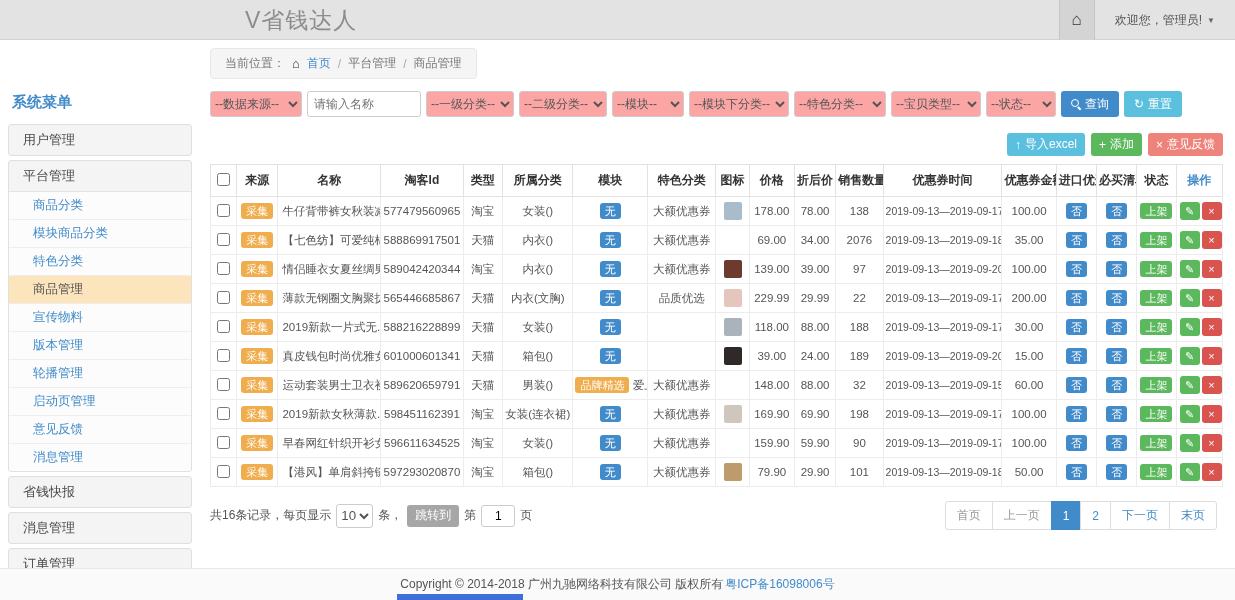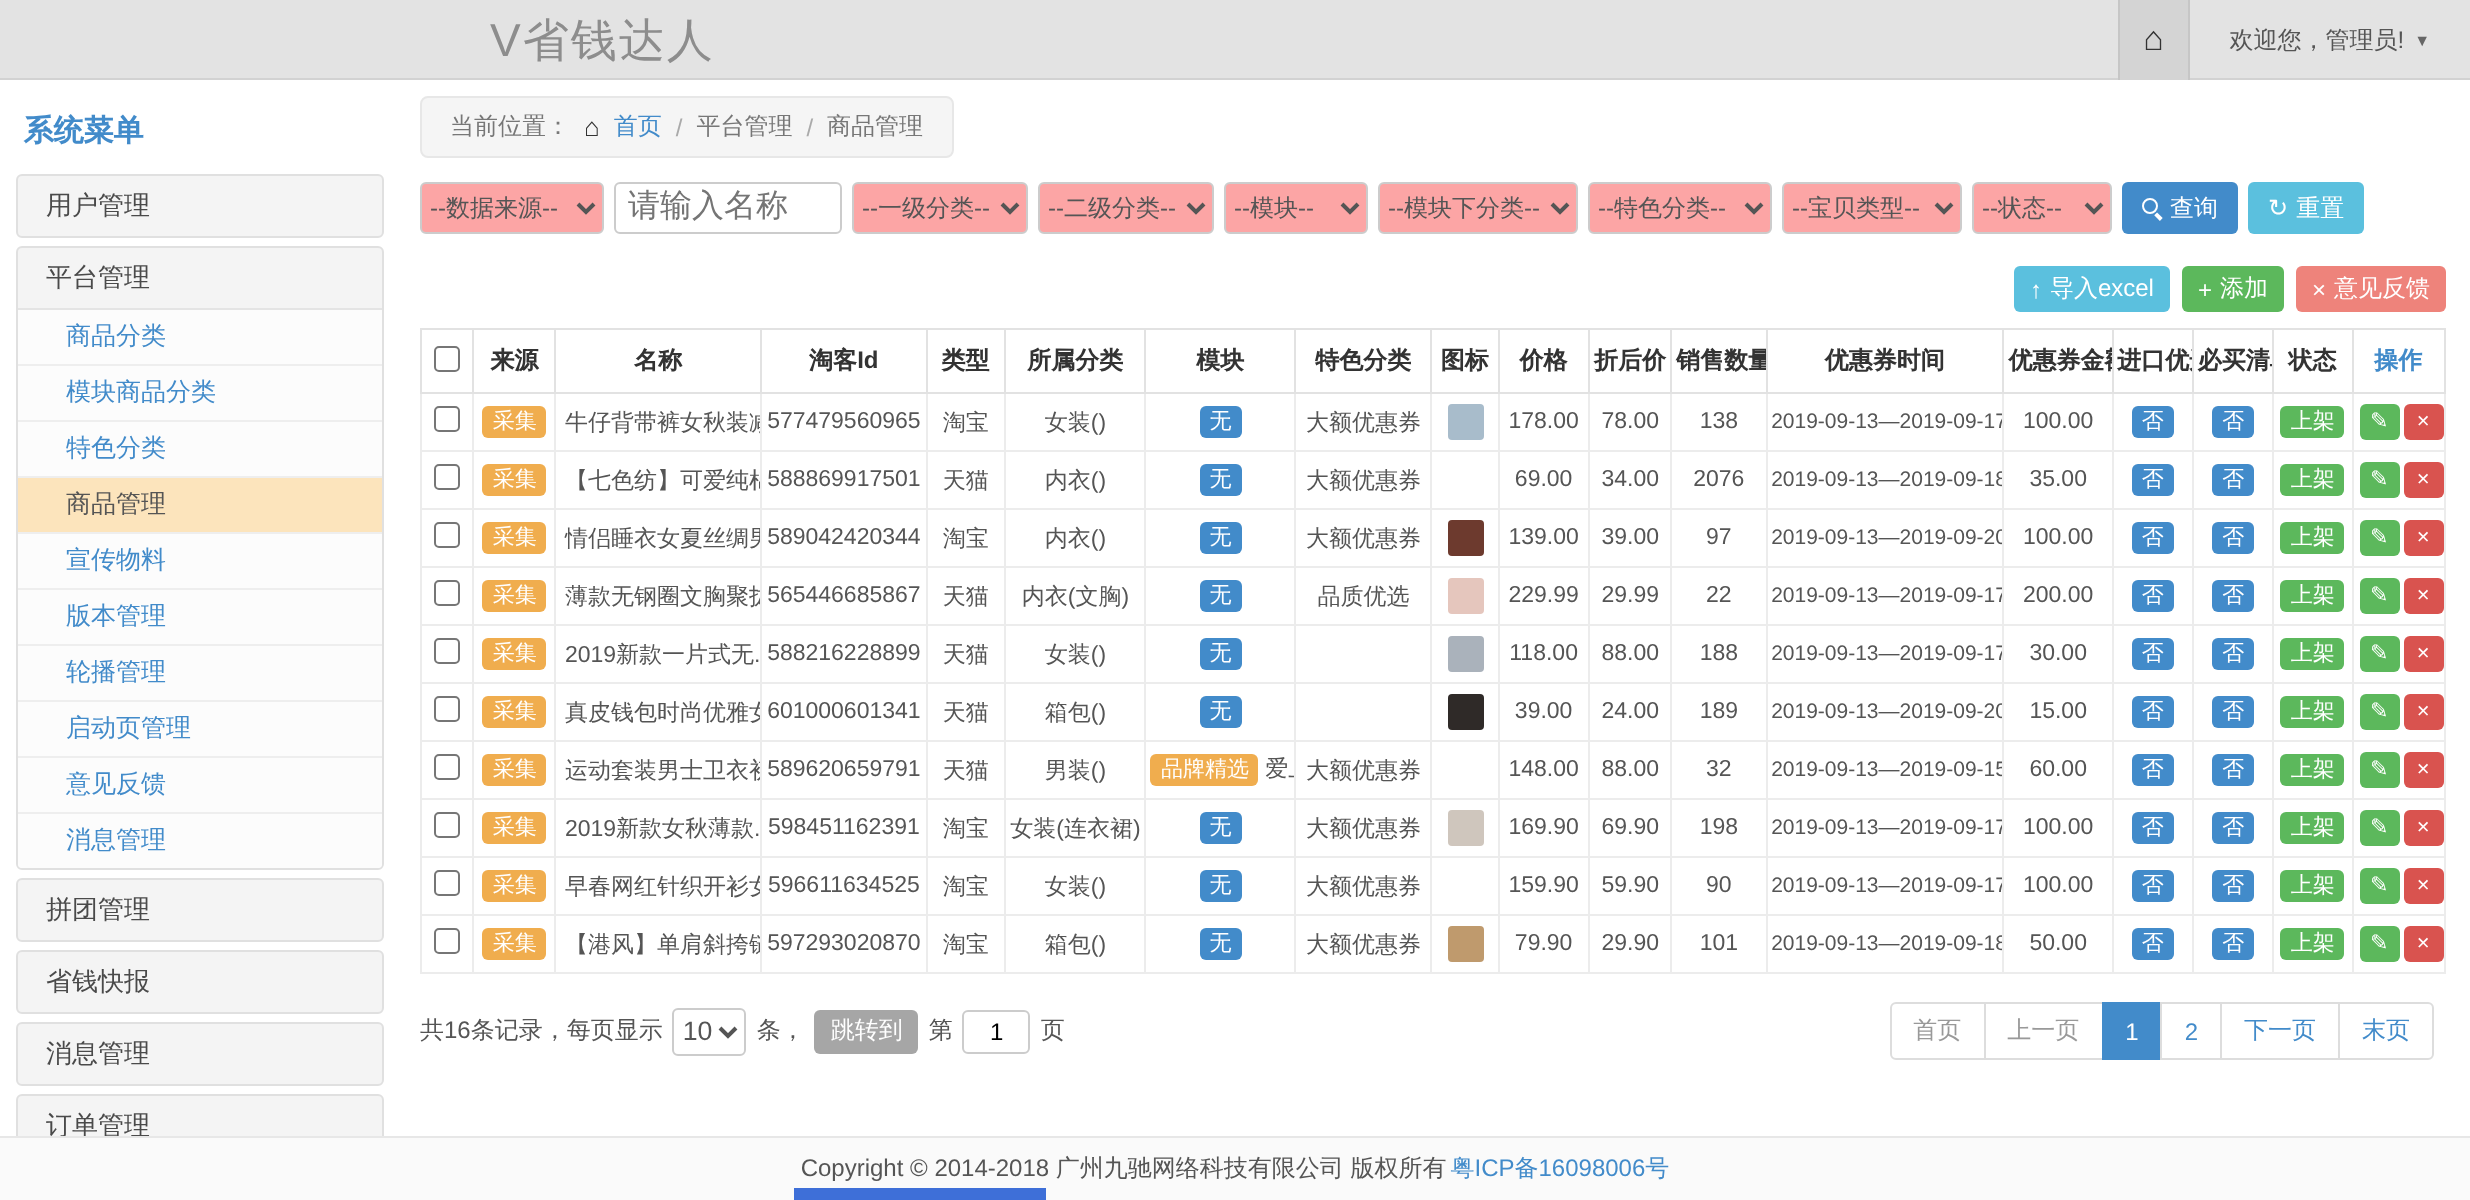--- a/index.html
+++ b/index.html
@@ -10,39 +10,39 @@
   .header{position:absolute;top:0;left:0;width:100%;height:40px;background:#e3e3e3;border-bottom:1px solid #d2d2d2;}
   .header-title{position:absolute;left:245px;top:0;line-height:40px;font-size:23px;color:#8d8d8d;letter-spacing:1px;}
   .header-right{position:absolute;right:0;top:0;height:40px;display:flex;align-items:center;}
   .home-btn{width:36px;height:40px;background:#d4d4d4;border-left:1px solid #c6c6c6;border-right:1px solid #c6c6c6;
     display:flex;align-items:center;justify-content:center;font-size:17px;color:#333;cursor:pointer;}
   .welcome{padding:0 20px;color:#555;display:flex;align-items:center;gap:5px;cursor:pointer;}
   .caret{font-size:8px;color:#666;}
 
   
   .sidebar{position:absolute;left:8px;top:48px;width:184px;height:520px;overflow:hidden;}
-  .sb-title{color:#428bca;font-size:15px;font-weight:bold;padding:8px 6px 12px 4px;}
+  .sb-title{color:#428bca;font-size:15px;font-weight:bold;padding:8px 6px 12px 4px;margin-top:37px;}
   .sb-panel{border:1px solid #e0e0e0;background:#f4f4f4;border-radius:3px;margin-bottom:4px;overflow:hidden;}
   .sb-top{padding:6px 14px;font-size:13px;color:#4a4a4a;cursor:pointer;}
   .sb-sub-wrap{border-top:1px solid #e4e4e4;background:#fcfcfc;}
   .sb-sub{padding:5px 14px 5px 24px;font-size:12.5px;color:#428bca;cursor:pointer;}
   .sb-sub + .sb-sub{border-top:1px solid #eeeeee;}
   .sb-sub.active{background:#fce4bc;color:#555;}
 
   
   .main{position:absolute;left:210px;top:48px;width:1013px;height:520px;overflow:hidden;}
   .breadcrumb{background:#f5f5f5;border:1px solid #e7e7e7;border-radius:4px;padding:6px 14px;
     display:inline-flex;align-items:center;gap:7px;color:#777;}
   .breadcrumb .bc-home-icon{color:#333;font-size:13px;}
   .breadcrumb .bc-link{color:#428bca;cursor:pointer;}
   .bc-sep{color:#aaa;}
 
   .filters{display:flex;align-items:center;gap:5px;margin-top:12px;}
   select.filter{height:26px;border:1px solid #ccc;border-radius:3px;font-size:12px;color:#555;background:#fca5a5;}
-  input.filter-input{height:26px;border:1px solid #ccc;border-radius:3px;font-size:16px;padding:0 6px;color:#555;}
+  input.filter-input{height:26px;border:1px solid #ccc;border-radius:3px;font-size:12px;padding:0 6px;color:#555;}
   .btn{height:26px;border:none;border-radius:3px;font-size:12px;color:#fff;padding:0 10px;
     display:inline-flex;align-items:center;gap:4px;cursor:pointer;white-space:nowrap;}
   .btn-primary{background:#428bca;}
   .btn-info{background:#5bc0de;}
   .btn-success{background:#5cb85c;}
   .btn-danger-light{background:#ee837b;}
   .icon-magnifier{display:inline-block;width:10px;height:10px;position:relative;}
   .icon-magnifier::before{content:"";position:absolute;left:0;top:0;width:6px;height:6px;border:1.5px solid #fff;border-radius:50%;}
   .icon-magnifier::after{content:"";position:absolute;left:7px;top:7px;width:4px;height:1.5px;background:#fff;
     transform:rotate(45deg);transform-origin:left center;}
@@ -114,23 +114,20 @@
           <div class="sb-sub">模块商品分类</div>
           <div class="sb-sub">特色分类</div>
           <div class="sb-sub active">商品管理</div>
           <div class="sb-sub">宣传物料</div>
           <div class="sb-sub">版本管理</div>
           <div class="sb-sub">轮播管理</div>
           <div class="sb-sub">启动页管理</div>
           <div class="sb-sub">意见反馈</div>
           <div class="sb-sub">消息管理</div>
         </div>
-      </div>
-      <div class="sb-panel">
-        <div class="sb-top">拼团管理</div>
       </div>
       <div class="sb-panel">
         <div class="sb-top">省钱快报</div>
       </div>
       <div class="sb-panel">
         <div class="sb-top">消息管理</div>
       </div>
       <div class="sb-panel">
         <div class="sb-top">订单管理</div>
       </div>

